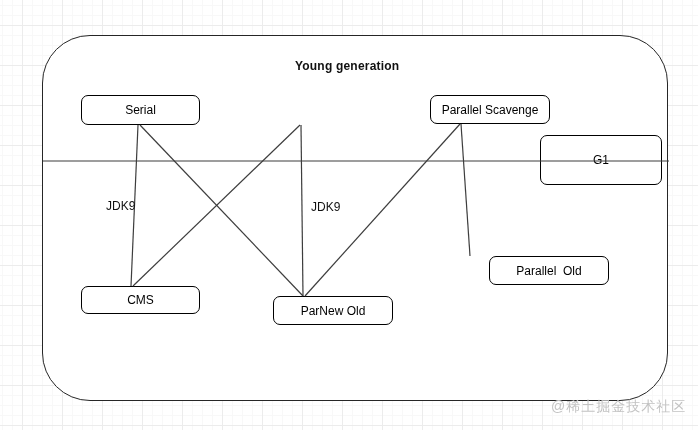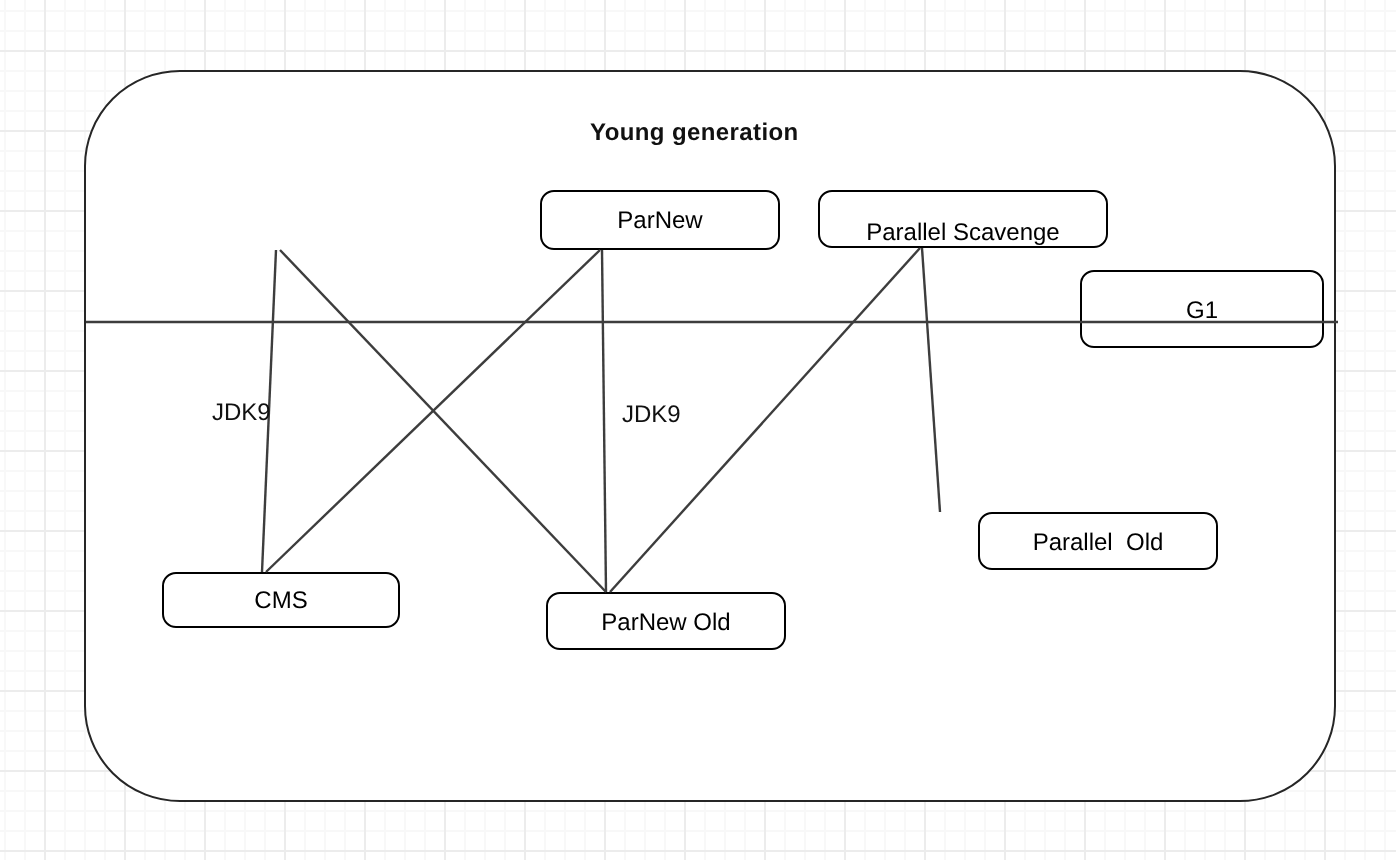--- a/index.html
+++ b/index.html
@@ -27,22 +27,22 @@
   .title-young{left:275px;top:59px;margin-left:20px;}
   .title-tenured{left:266px;top:378px;}
   .node{
     position:absolute;background:#ffffff;border:1px solid #000;
     border-radius:7px;box-sizing:border-box;
     display:flex;align-items:center;justify-content:center;
     font-size:12px;color:#000;white-space:pre;
   }
   .n-serial{left:81px;top:95px;width:119px;height:30px;}
   .n-parnew{left:270px;top:95px;width:120px;height:30px;}
-  .n-ps{left:409px;top:95px;width:145px;height:29px;align-items:flex-end;}
-  .n-g1{left:540px;top:135px;width:122px;height:39px;}
+  .n-ps{left:430px;top:95px;width:120px;height:29px;}
+  .n-g1{left:540px;top:135px;width:122px;height:50px;}
   .n-cms{left:81px;top:286px;width:119px;height:28px;}
   .n-serialold{left:273px;top:296px;width:120px;height:29px;}
   .n-parallelold{left:441px;top:256px;width:120px;height:29px;margin-left:48px;}
   .edges{position:absolute;left:0;top:0;width:698px;height:430px;pointer-events:none;}
   .jdk9{
     position:absolute;font-size:12px;color:#111;white-space:pre;
   }
   .jdk9-left{left:106px;top:199px;}
   .jdk9-right{left:311px;top:200px;}
   .watermark{
@@ -52,22 +52,22 @@
 </style>
 </head>
 <body>
 
 <div class="canvas">
 
   <div class="container-box"></div>
 
   <div class="gen-title title-young">Young generation</div>
 
-  <div class="node n-parnew">
-    <span>ParNew</span>
+  <div class="node n-serial">
+    <span>Serial</span>
   </div>
   <div class="node n-ps">
     <span>Parallel Scavenge</span>
   </div>
   <div class="node n-g1">
     <span>G1</span>
   </div>
   <div class="node n-cms">
     <span>CMS</span>
   </div>
@@ -86,14 +86,15 @@
       <line x1="300" y1="125" x2="133" y2="286"></line>
       <line x1="301" y1="125" x2="303" y2="296"></line>
       <line x1="460" y1="124" x2="305" y2="296"></line>
       <line x1="461" y1="124" x2="470" y2="256"></line>
     </g>
   </svg>
 
   <div class="jdk9 jdk9-left">JDK9</div>
   <div class="jdk9 jdk9-right">JDK9</div>
 
+  <div class="watermark">@稀土掘金技术社区</div>
 
 </div>
 
 </body></html>

